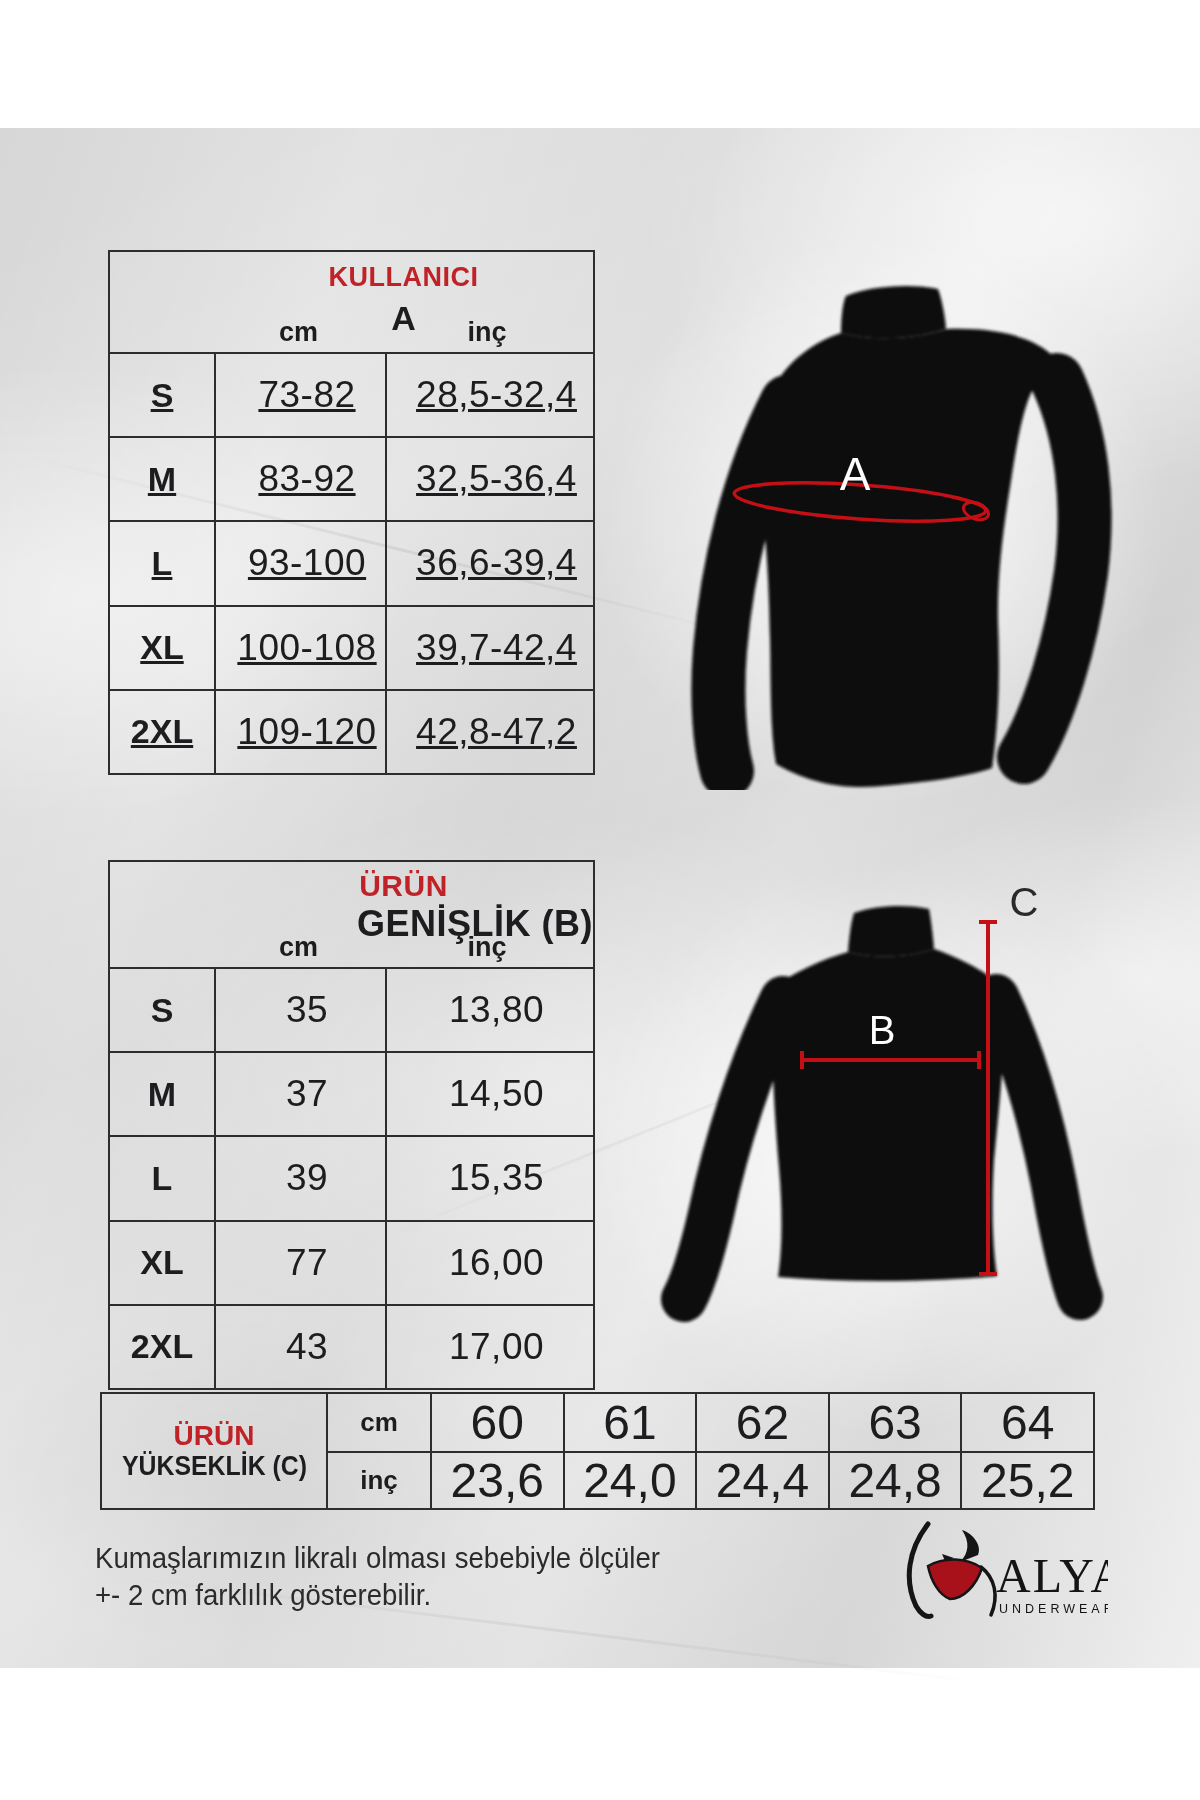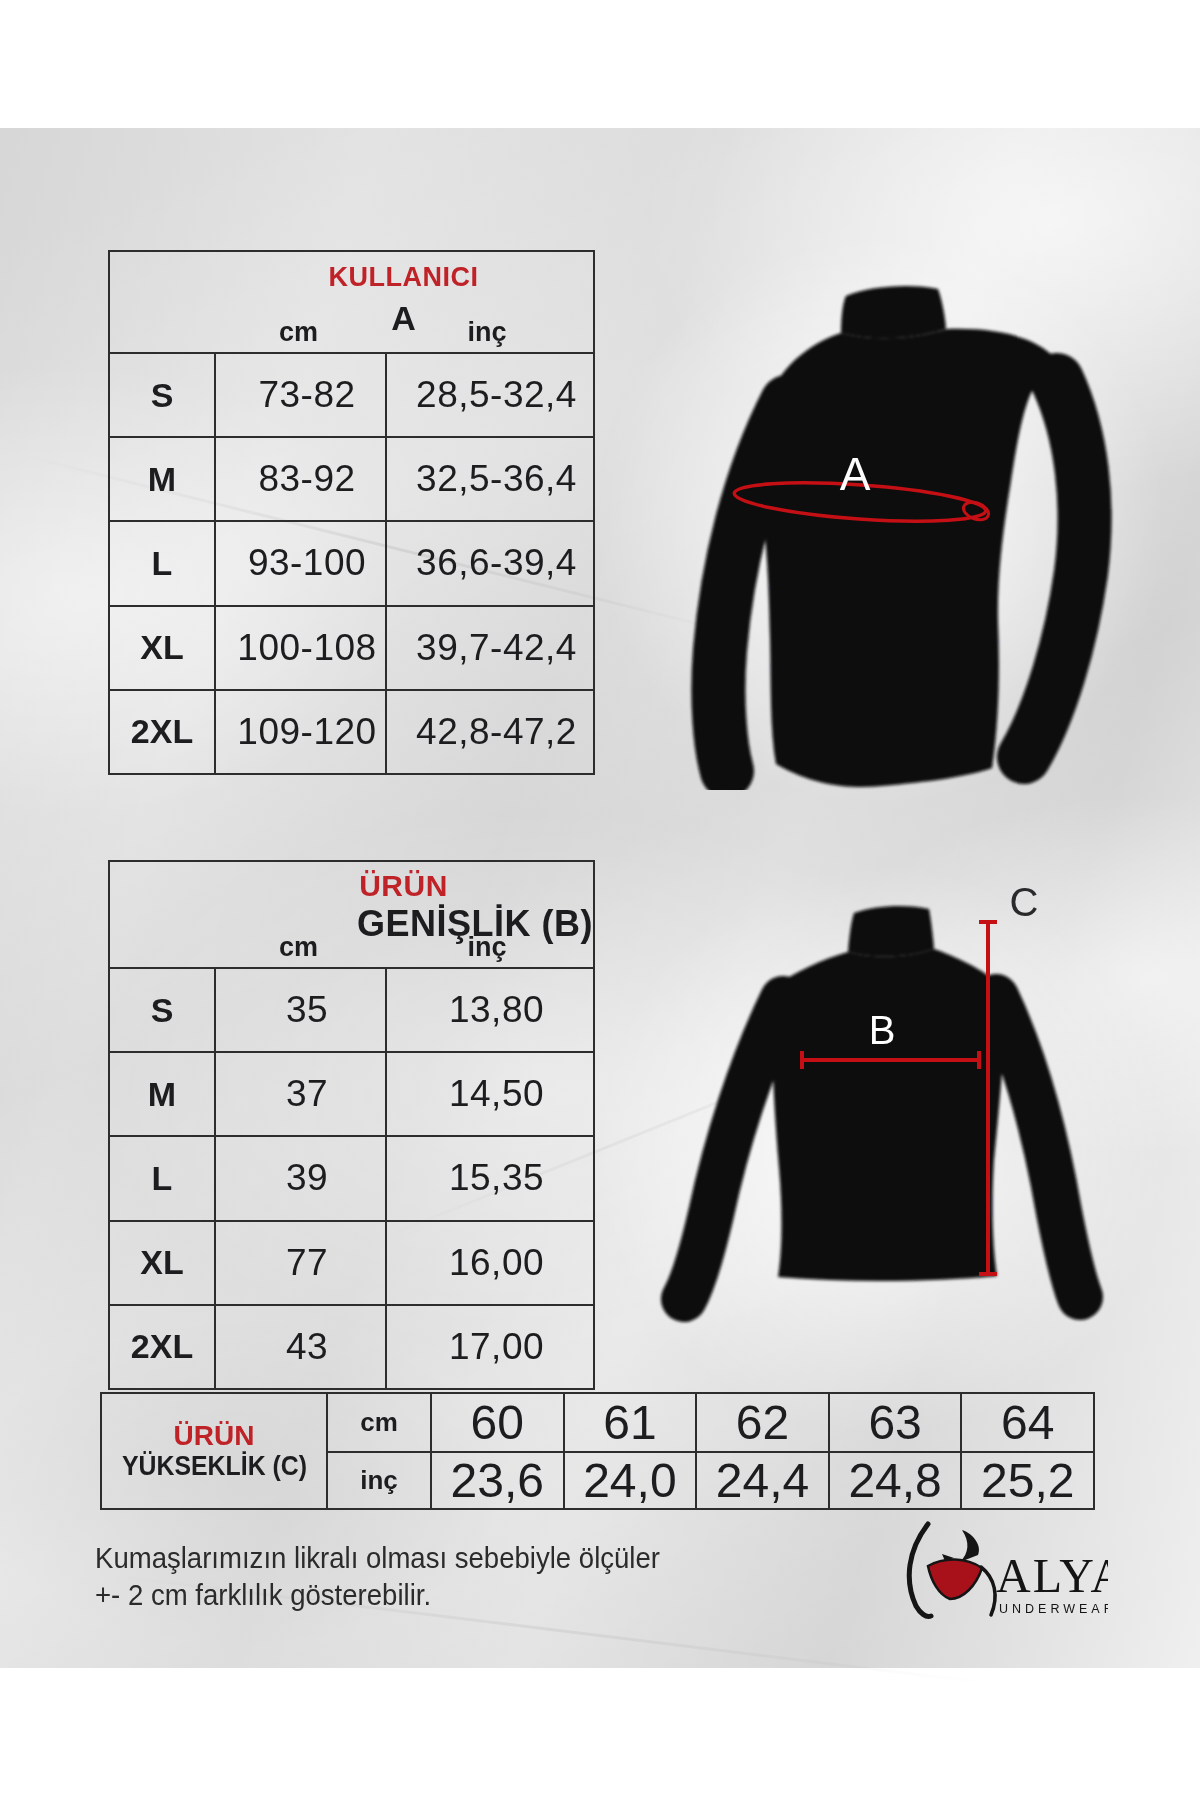--- a/index.html
+++ b/index.html
@@ -30,21 +30,21 @@
 
   
   .tbl{position:absolute;display:grid;border:2px solid #2d2d2d;box-sizing:border-box;background:transparent;}
   .cell{display:flex;align-items:center;justify-content:center;box-sizing:border-box;}
   .bt{border-top:2px solid #2d2d2d;}
   .bl{border-left:2px solid #2d2d2d;}
   .sizeTxt{font-weight:bold;font-size:34px;}
   .valTxt{font-size:37px;letter-spacing:.5px;padding-left:13px;}
 
   #tblUser{left:108px;top:250px;width:487px;height:525px;
-    grid-template-columns:104px 171px 1fr;grid-template-rows:100px repeat(5,1fr);}
+    grid-template-columns:104px 171px 1fr;grid-template-rows:100px repeat(5,1fr);text-decoration:underline;}
   #tblWidth{left:108px;top:860px;width:487px;height:530px;
     grid-template-columns:104px 171px 1fr;grid-template-rows:105px repeat(5,1fr);}
 
   .hdrMerged{grid-column:2/4;position:relative;}
   .red{color:#bf2227;}
   .hTitle{position:absolute;top:10px;left:0;right:0;text-align:center;font-weight:bold;font-size:27px;letter-spacing:.5px;}
   .hLetter{position:absolute;bottom:14px;left:0;right:0;text-align:center;font-weight:bold;font-size:34px;}
   .hSub{position:absolute;top:41px;left:0;right:0;text-align:right;font-weight:bold;font-size:36px;letter-spacing:.5px;}
   .hTitle2{position:absolute;top:7px;left:0;right:0;text-align:center;font-weight:bold;font-size:30px;letter-spacing:.5px;}
   .hUnitL{position:absolute;bottom:4px;left:0;width:169px;text-align:center;font-weight:bold;font-size:27px;}

